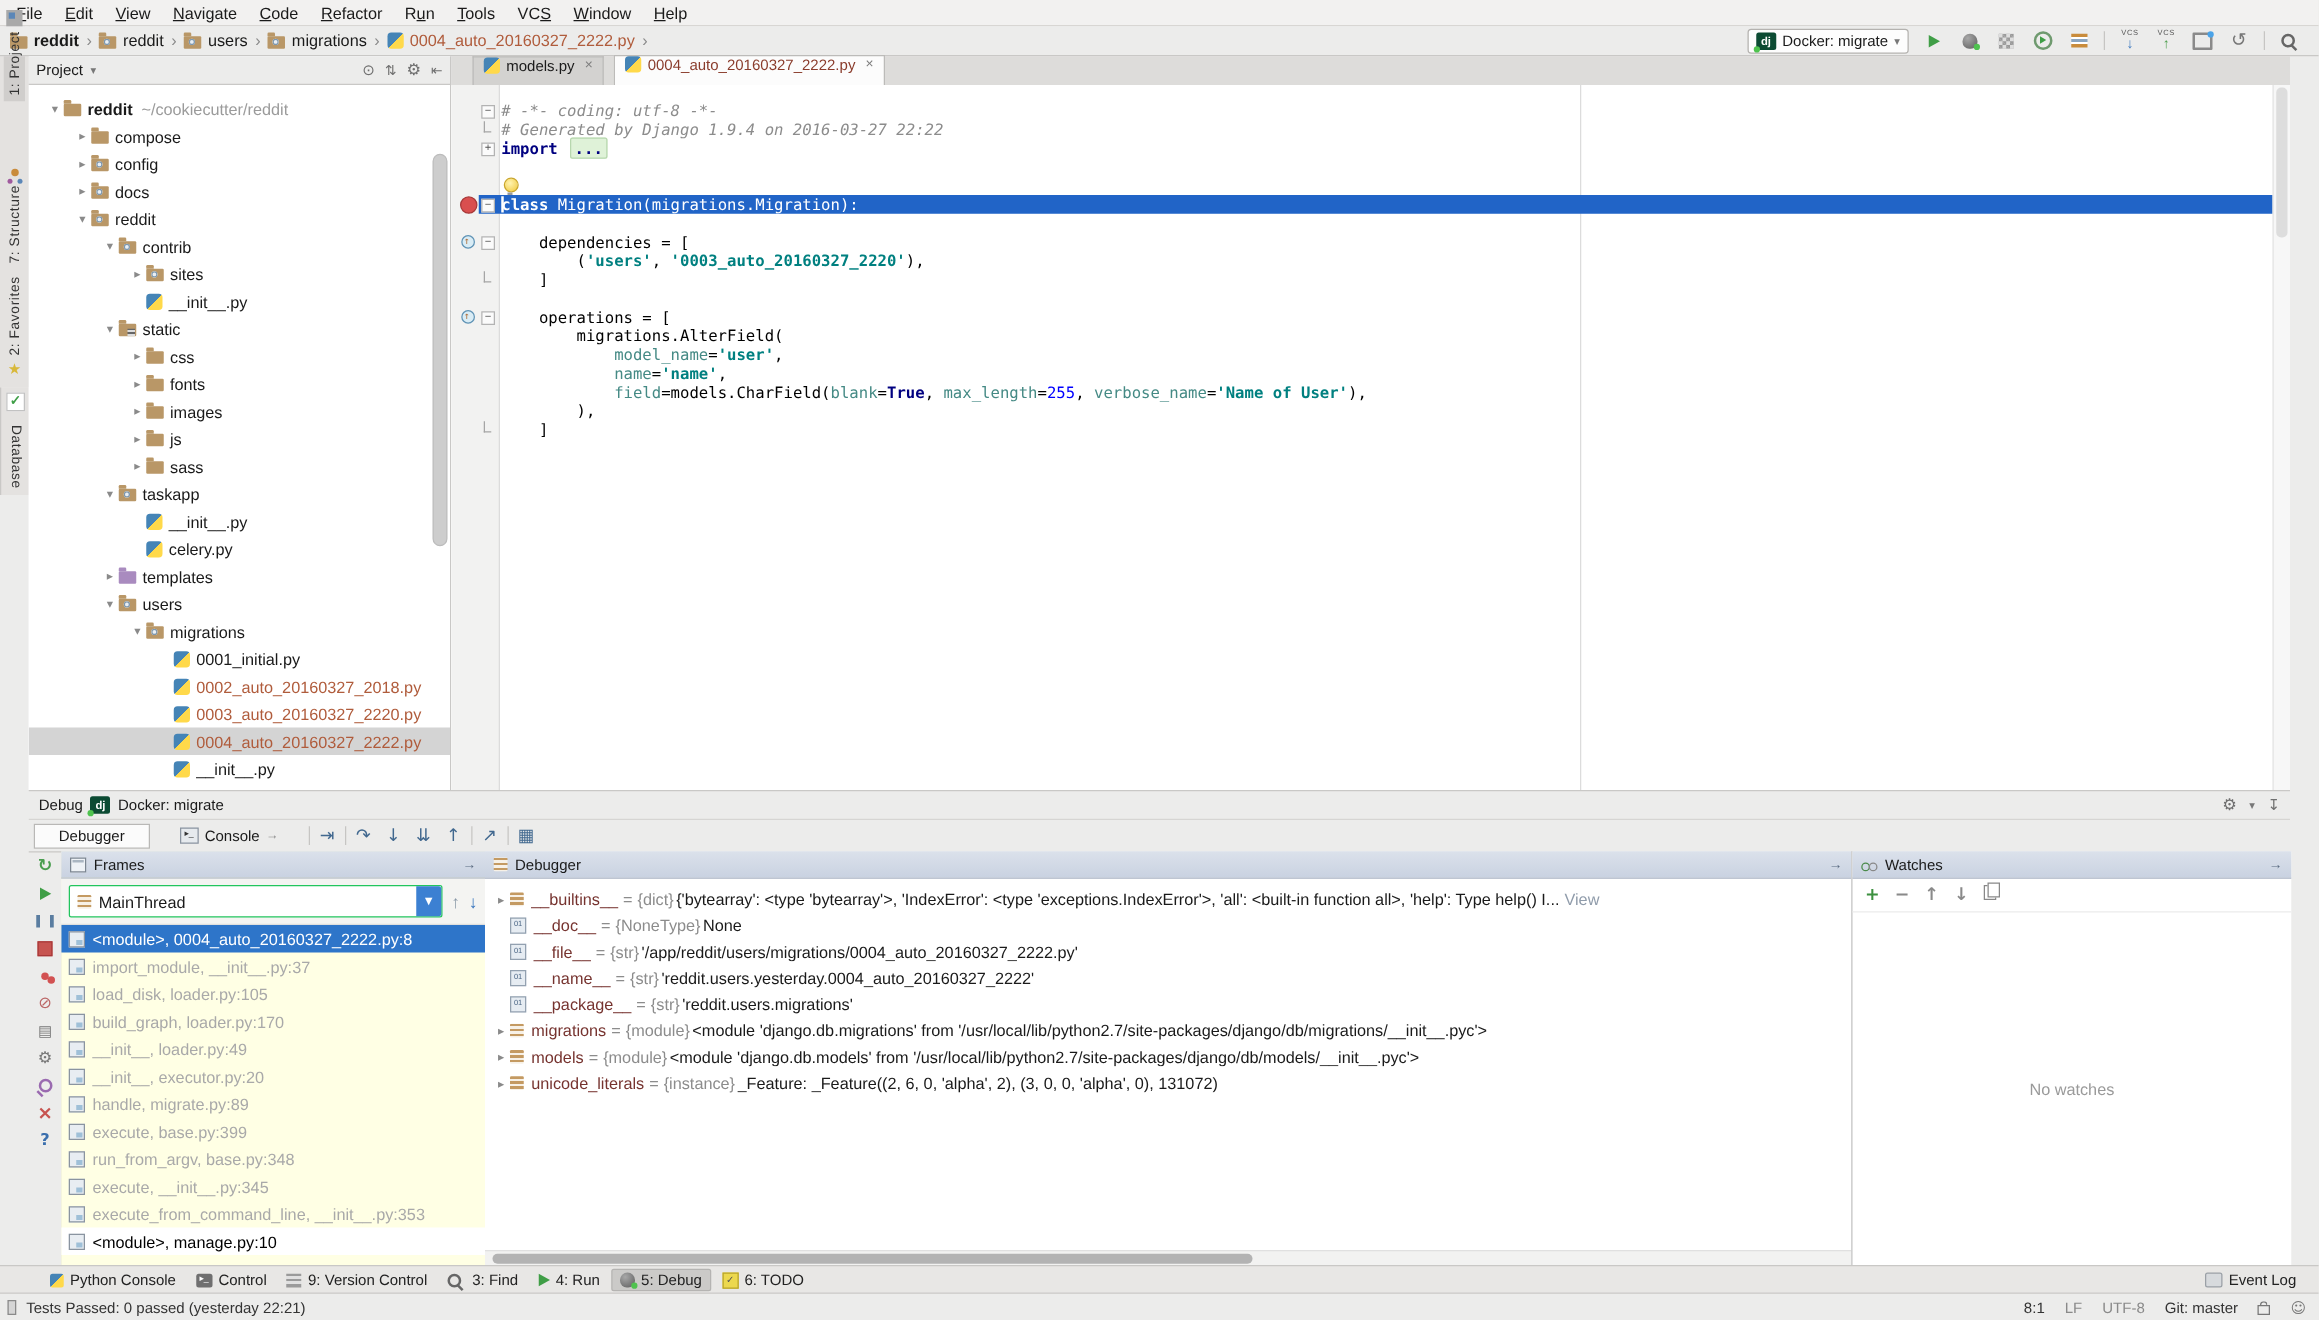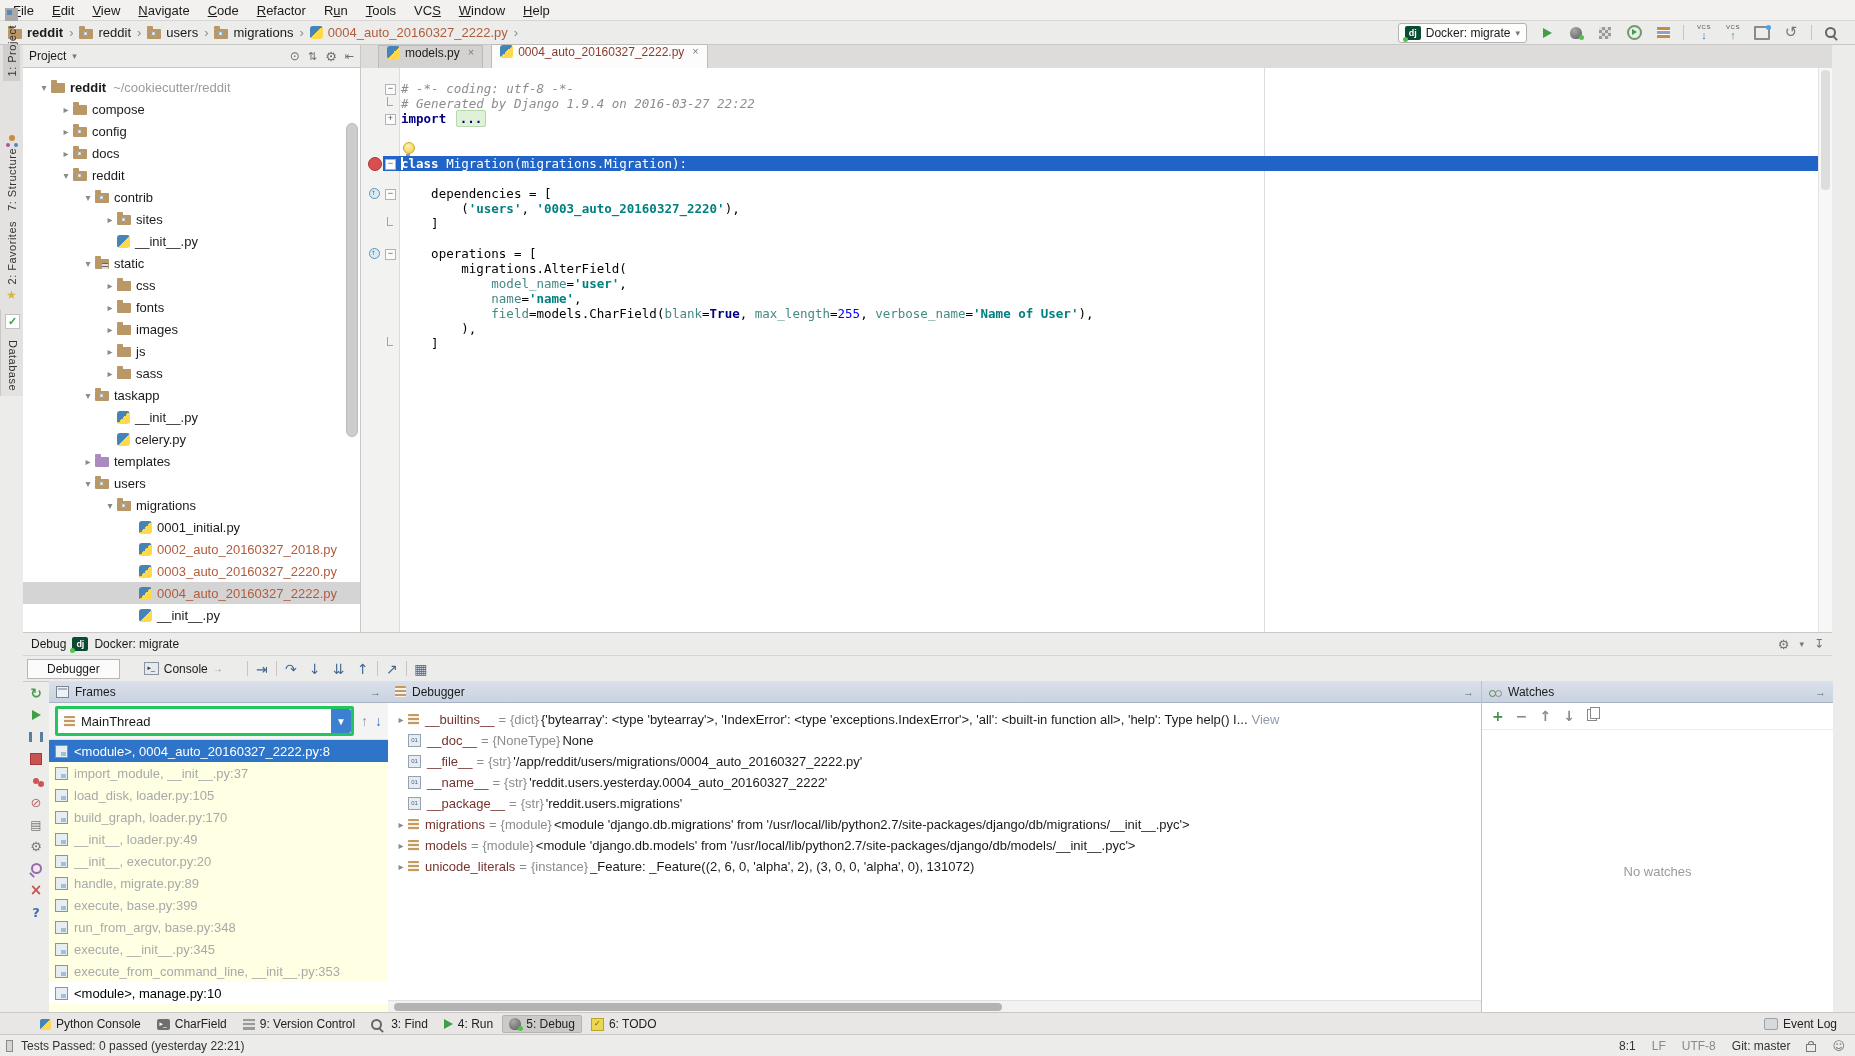--- a/index.html
+++ b/index.html
@@ -103,21 +103,21 @@
   #debug-main{position:absolute;top:48px;left:0;right:0;bottom:0}
   #dbg-left{position:absolute;left:0;top:0;bottom:0;width:26px;border-right:1px solid #c9c8c6;
             display:flex;flex-direction:column;align-items:center;padding-top:4px;gap:7px}
   .dlbtn{width:16px;height:15px;display:flex;align-items:center;justify-content:center;font-family:"DejaVu Sans",sans-serif}
   .phdr{height:21px;background:linear-gradient(#dbe1eb,#c9d2e1);border-bottom:1px solid #a9b3c3;
         display:flex;align-items:center;gap:6px;padding:0 7px;font-size:12px}
   .phdr .min{margin-left:auto;color:#5a6b80;font-size:11px}
 
   #frames-panel{position:absolute;left:26px;top:0;width:339px;bott om:0;bottom:0;background:#ffffe4;border-right:1px solid #c2c2c2;display:flex;flex-direction:column}
   #thread-row{height:36px;background:#f4f4f2;display:flex;align-items:center;padding:0 6px;gap:7px;border-bottom:1px solid #e0e0de}
-  #thread-combo{width:297px;height:24px;background:#fff;border:3px solid #22c55e;border-radius:2px;
+  #thread-combo{width:297px;height:24px;background:#fff;border:1px solid #22c55e;border-radius:2px;
                 display:flex;align-items:center;gap:6px;padding-left:6px;position:relative}
   #thread-combo .combo-btn{position:absolute;right:0;top:0;bottom:0;width:20px;background:#3c80d2;
                 border-radius:0 2px 2px 0;color:#fff;font-size:10px;display:flex;align-items:center;justify-content:center}
   .frame-nav{font-size:14px;font-weight:bold}
   #frames-list{flex:1;overflow:hidden}
   .frow{height:22px;display:flex;align-items:center;gap:6px;padding-left:6px;white-space:nowrap;color:#a9a9a9}
   .frow.selected{background:#2e75c9;color:#fff}
   .frow.user{background:#fff;color:#000}
 
   #vars-panel{position:absolute;left:365px;top:0;width:1093px;bottom:0;background:#fff;display:flex;flex-direction:column}
@@ -756,21 +756,21 @@
 
 <div class="abs" id="toolwindow-bar">
   <span style="width:32px"></span>
   <span id="tw-left" style="display:flex;align-items:center">
       <span class="twi">
         <span class="ic ic-py-sm"></span>
         <span>Python Console</span>
       </span>
       <span class="twi">
         <span class="ic ic-terminal"></span>
-        <span>CharField</span>
+        <span>Control</span>
       </span>
       <span class="twi">
         <span class="ic ic-version-control"></span>
         <span>9: Version Control</span>
       </span>
       <span class="twi">
         <span class="ic ic-find"></span>
         <span>3: Find</span>
       </span>
       <span class="twi">

